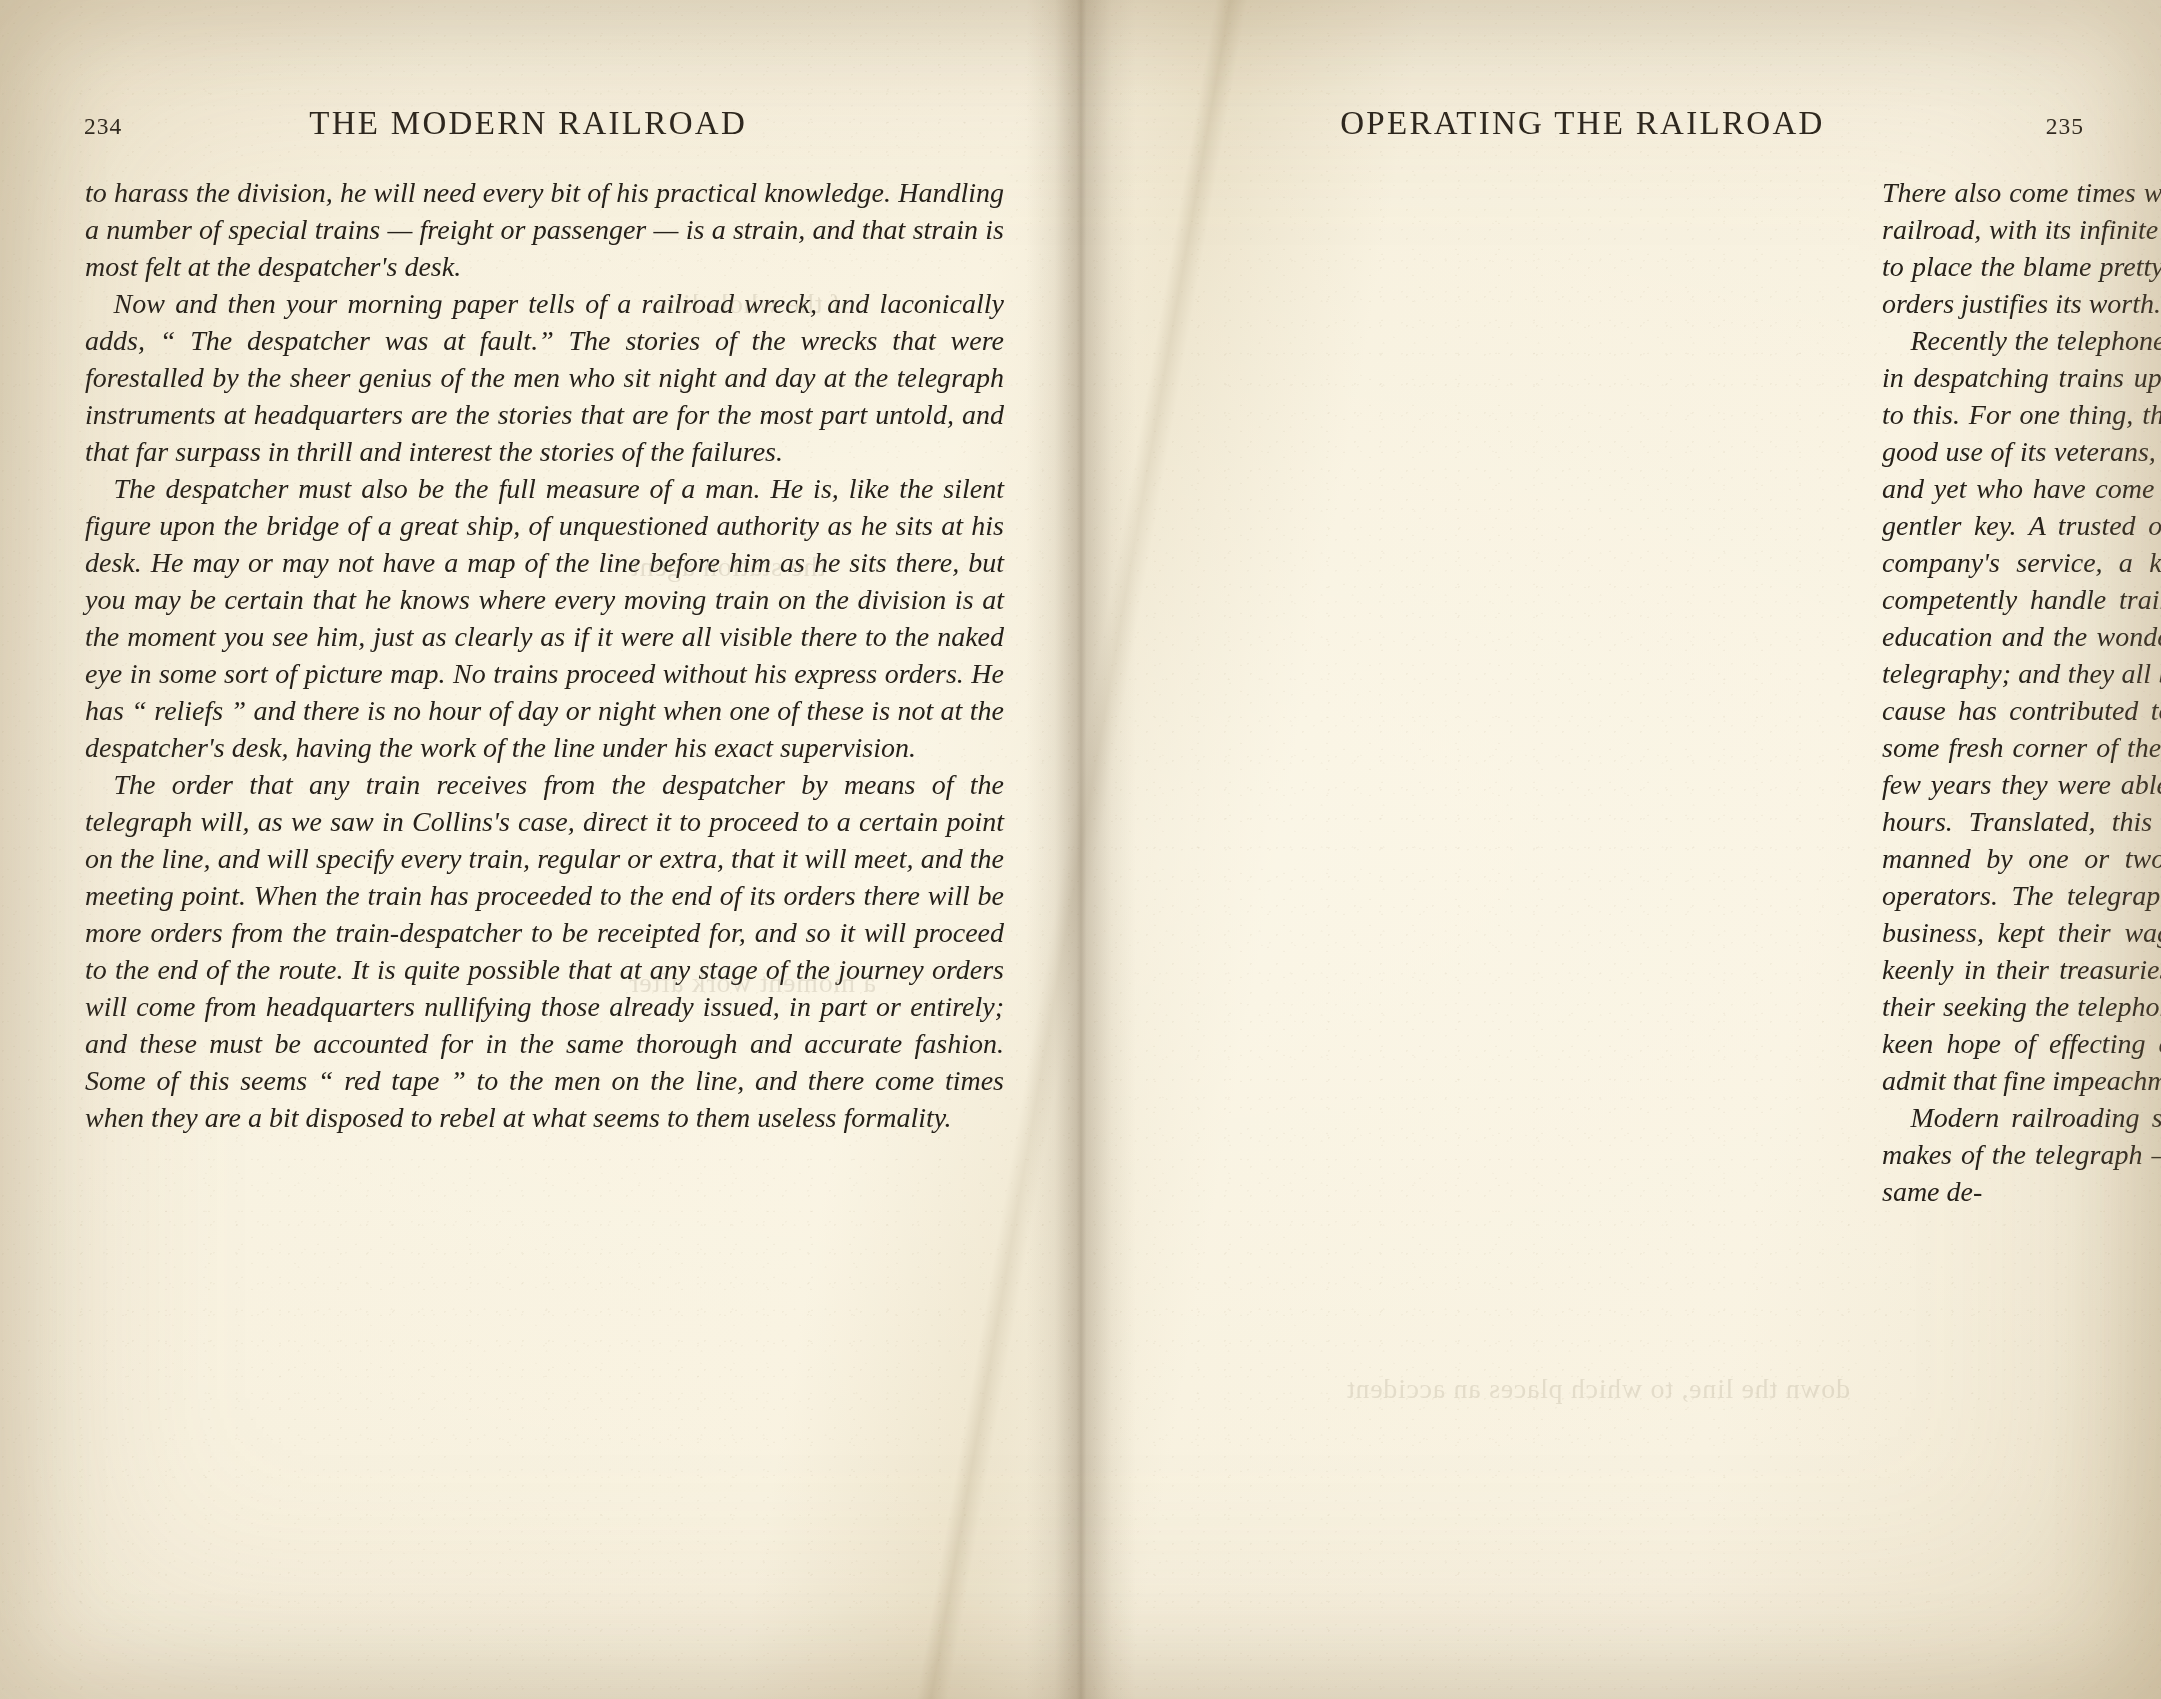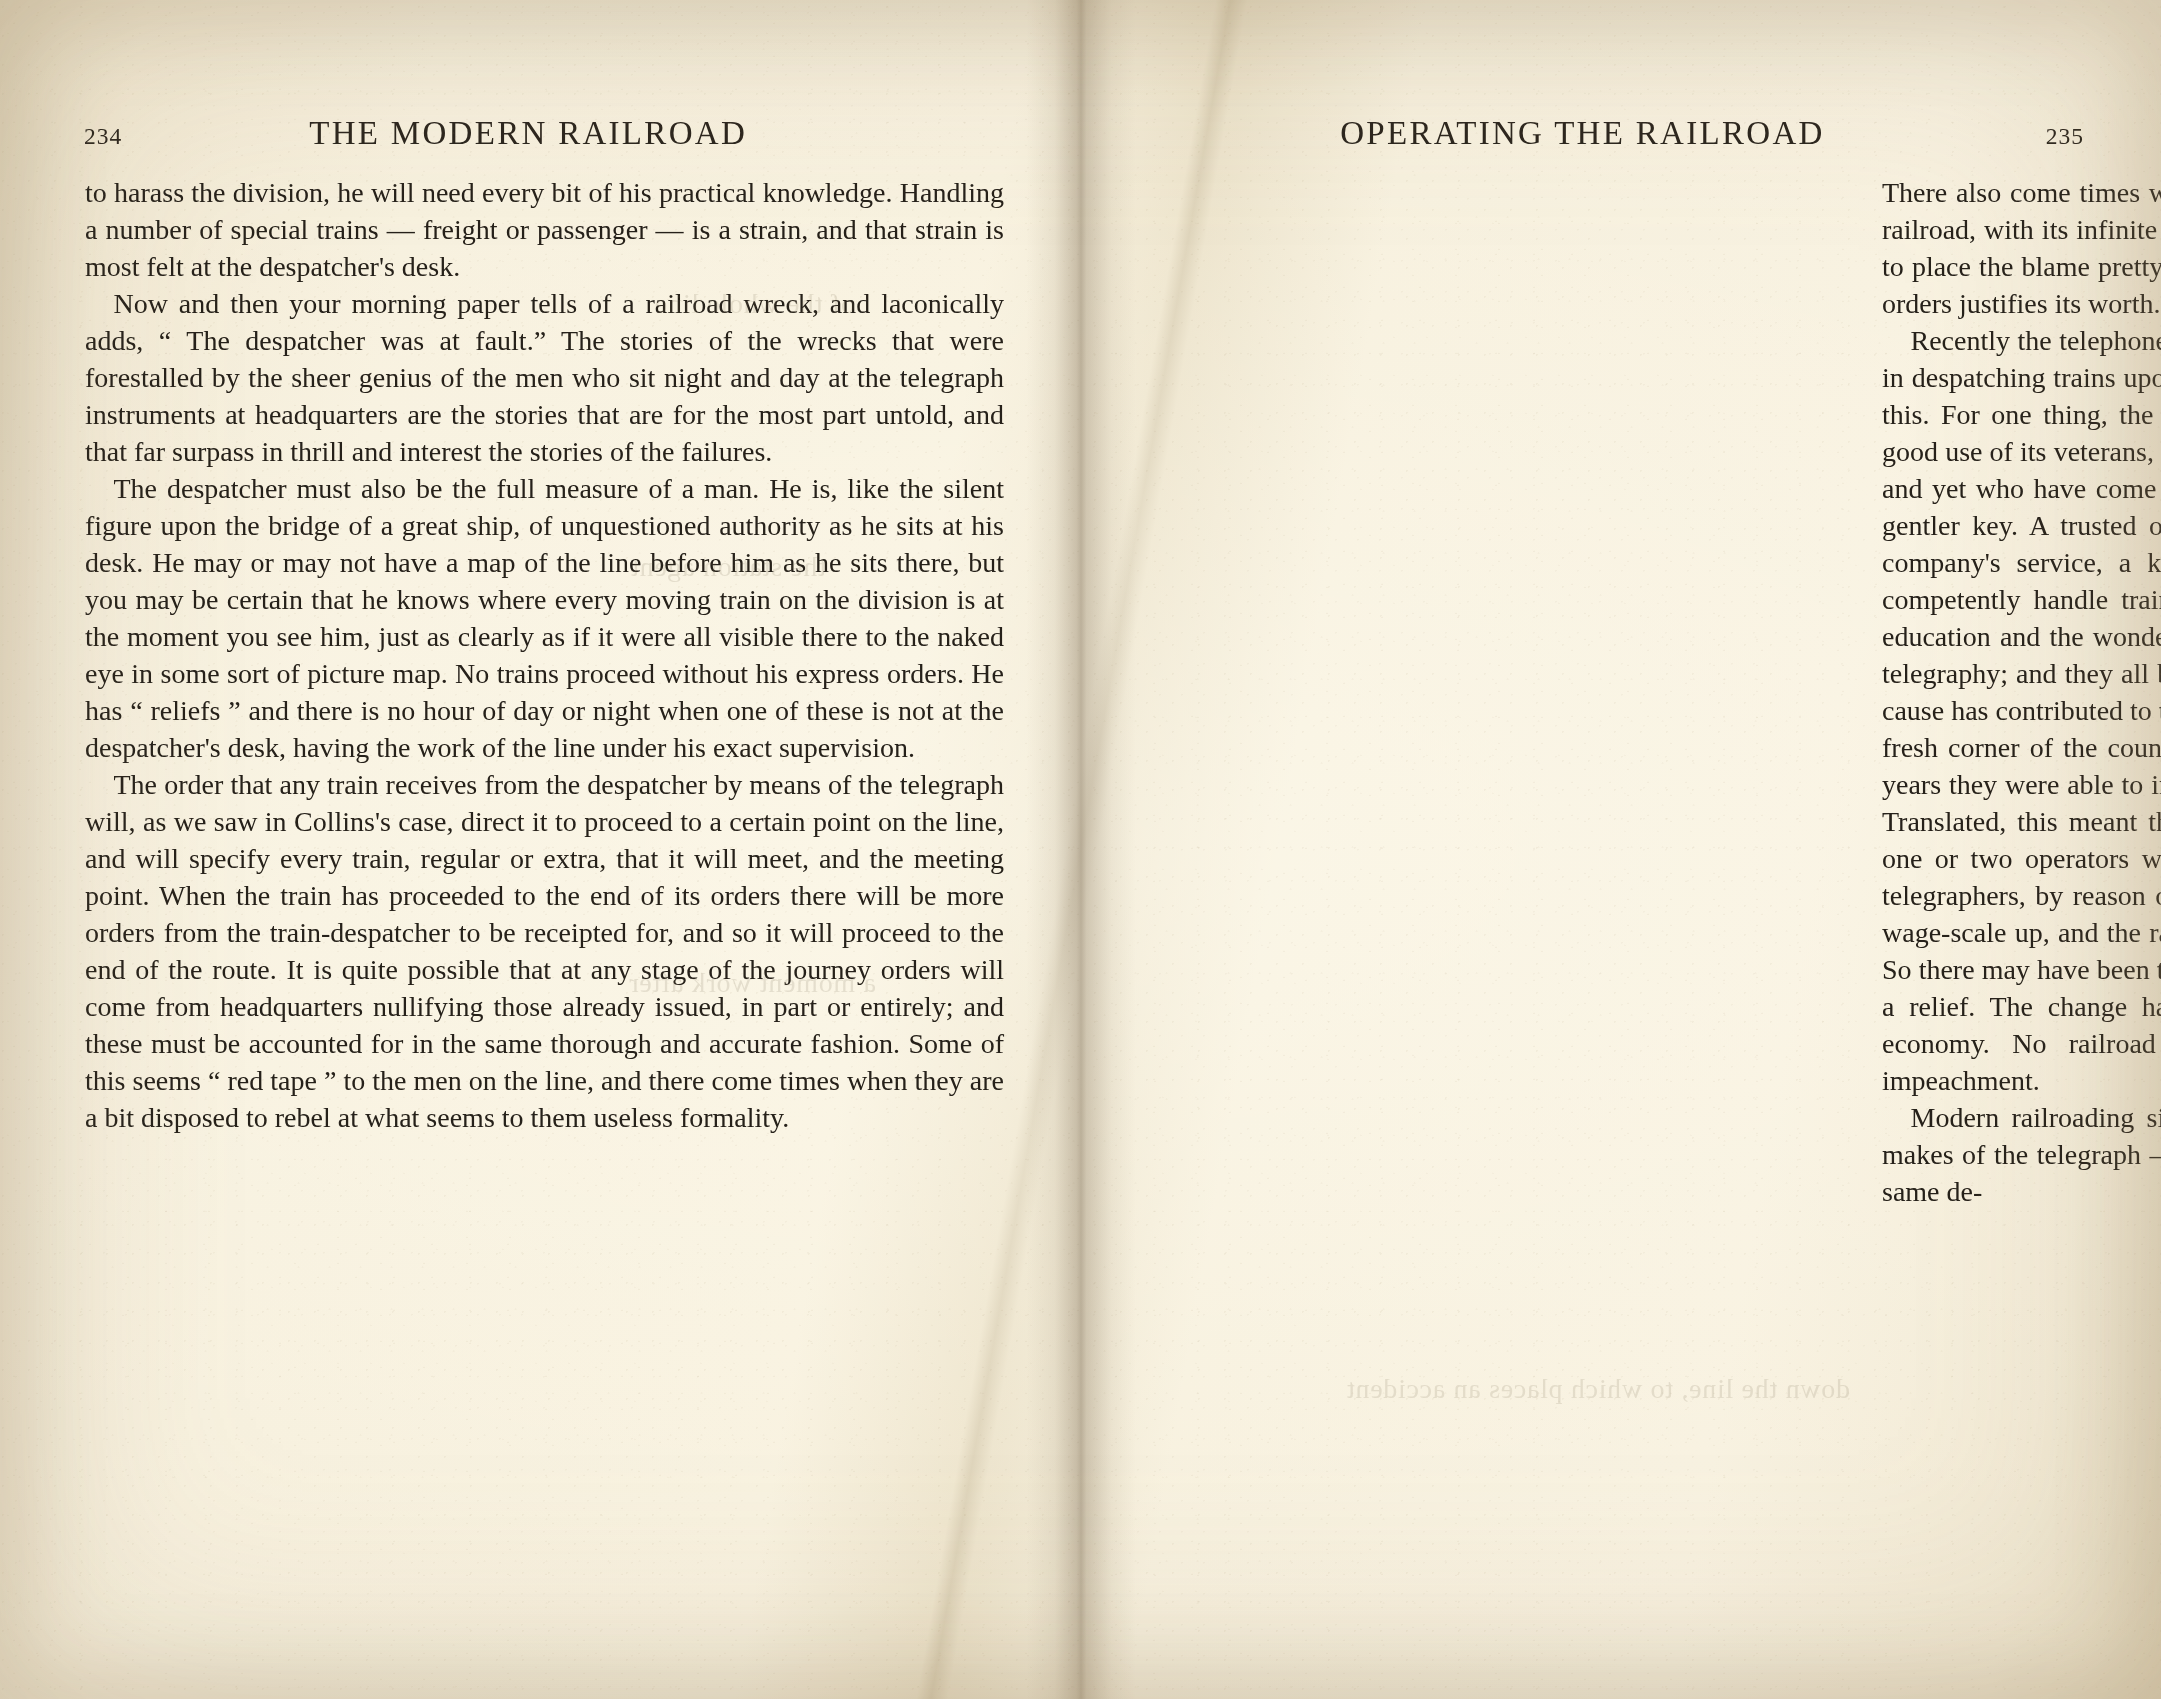--- a/index.html
+++ b/index.html
@@ -71,21 +71,20 @@
   .running-head {
     position: absolute;
     top: 105px;
     height: 44px;
     display: flex;
     align-items: baseline;
     font-variant: normal;
     font-size: 29px;
     letter-spacing: 1.6px;
     color: #2a241c;
-    margin-top: 10px;
   }
   #page-left  .running-head { left: 84px; width: 918px; }
   #page-right .running-head { left: 78px; width: 925px; }
 
   .folio {
     font-size: 23.5px;
     letter-spacing: 1px;
     font-family: "Liberation Serif", "DejaVu Serif", serif;
     color: #2a241c;
   }
@@ -109,20 +108,21 @@
     text-justify: inter-word;
     color: #26211a;
   }
   #page-left  .text-block { left: 85px; width: 919px; }
   #page-right .text-block { left: 801px; width: 927px; }
 
   .text-block p {
     margin: 0;
     text-indent: 28.5px;
     hyphens: none;
+    font-style: italic;
   }
   .text-block p.first { text-indent: 0; }
 
   
   .showthrough {
     position: absolute;
     pointer-events: none;
     color: rgba(120,104,78,0.16);
     font-size: 28px;
     line-height: 37px;

